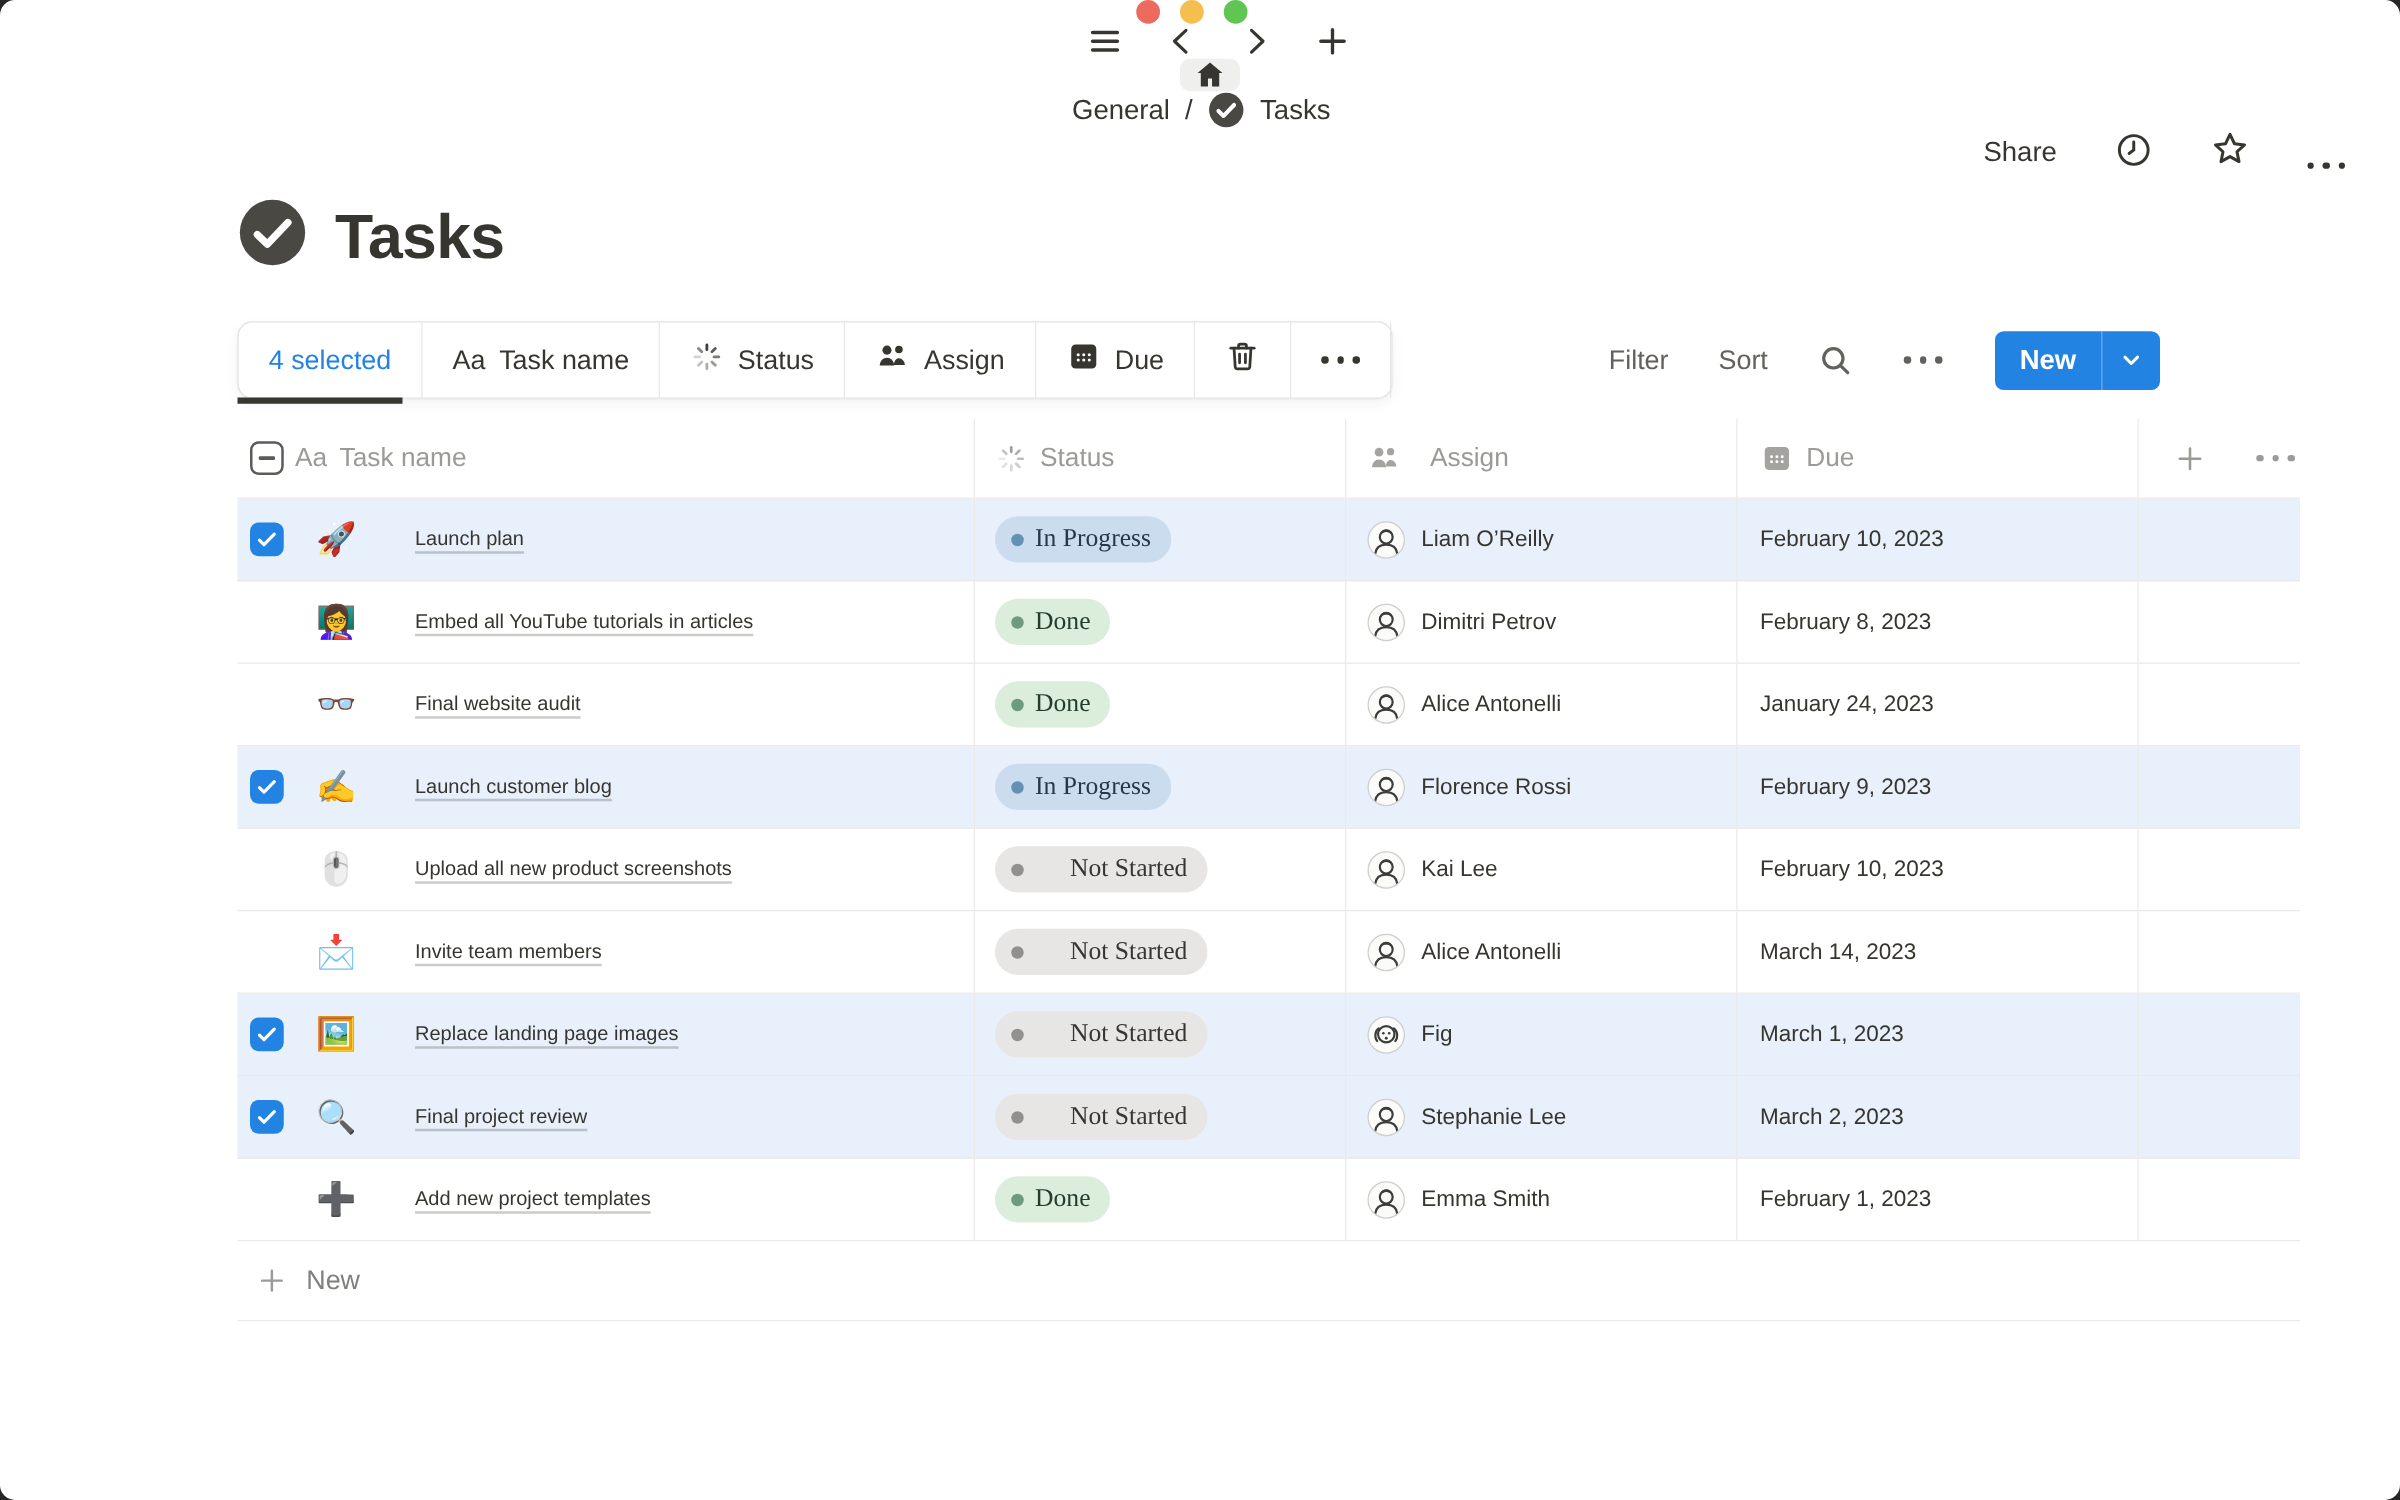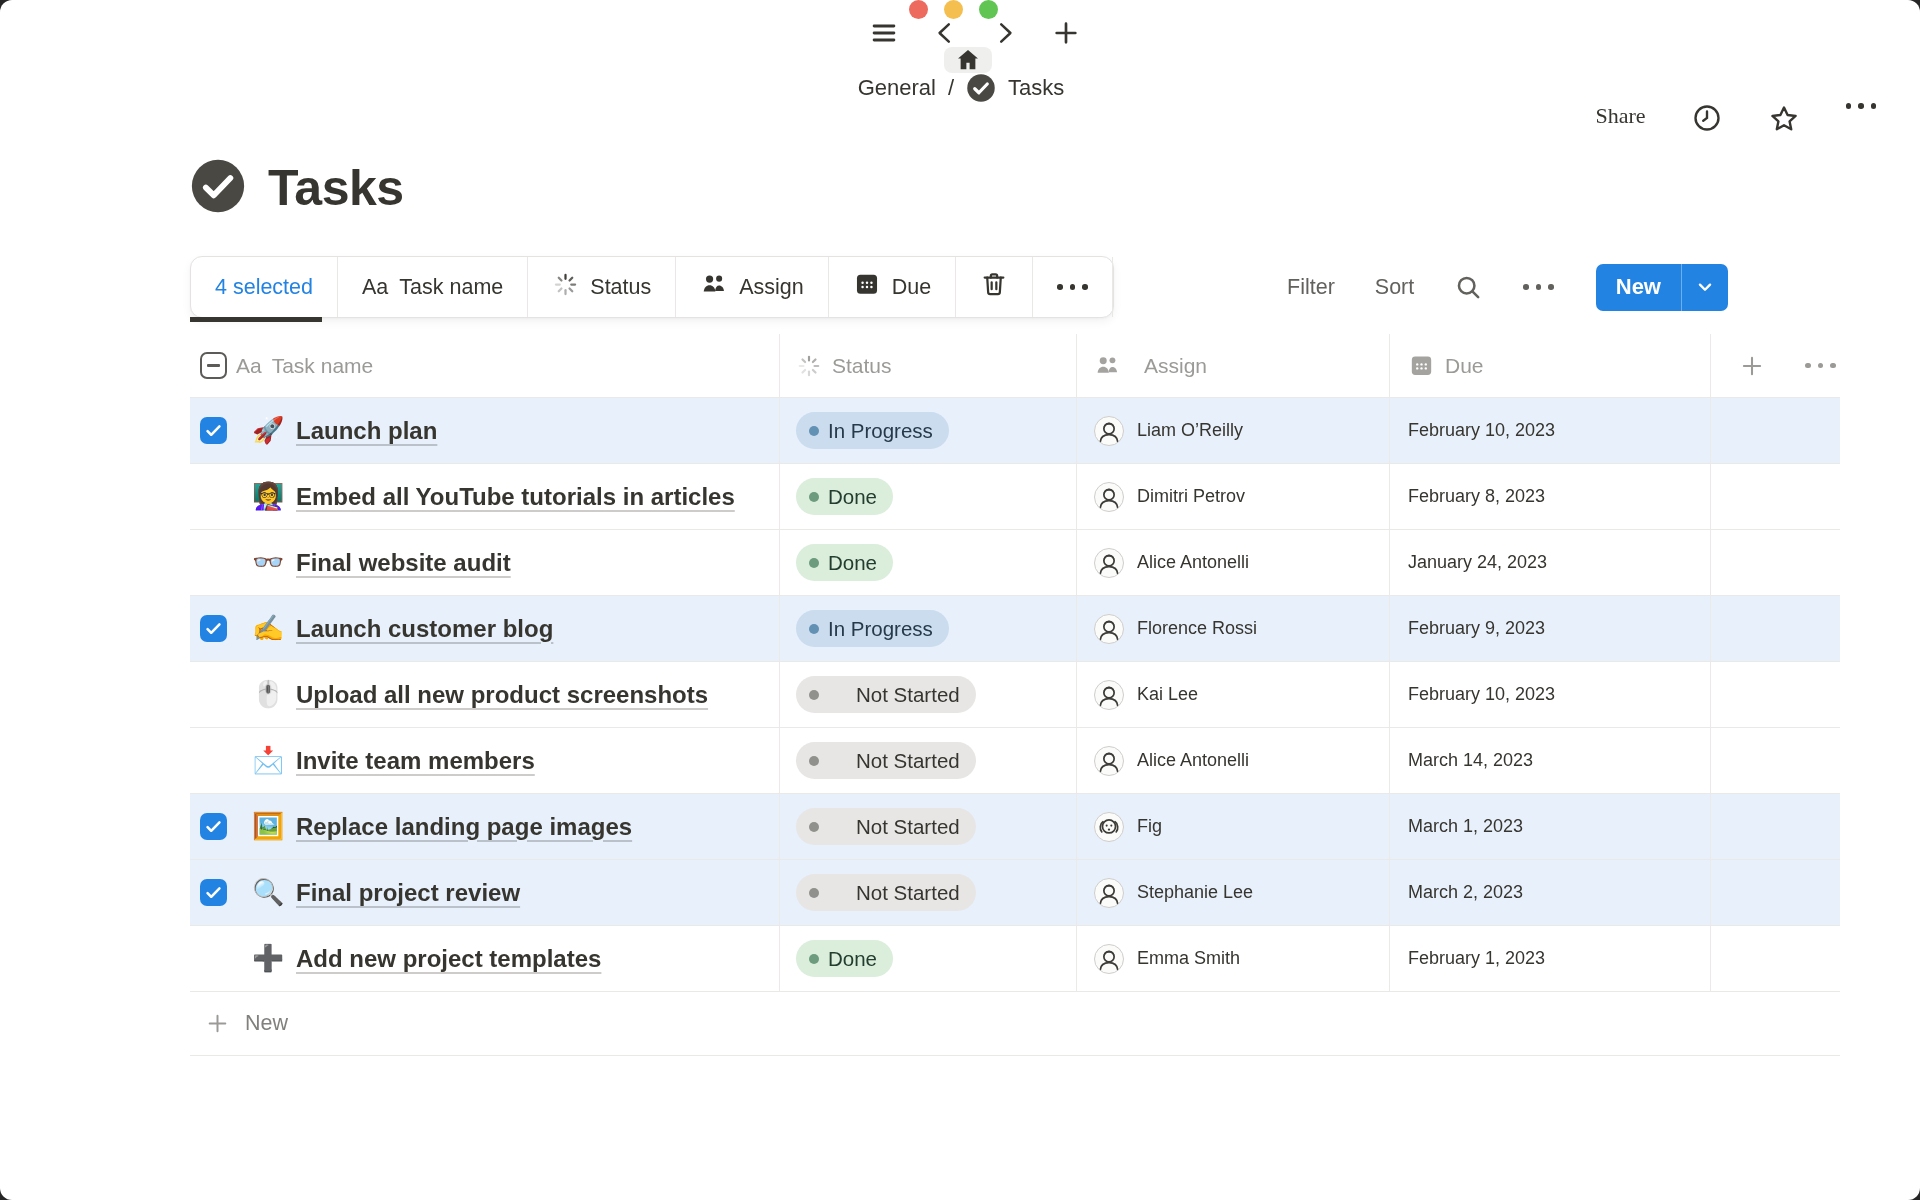--- a/index.html
+++ b/index.html
@@ -15,21 +15,21 @@
   .light.red { background:#ed6a5e; }
   .light.yellow { background:#f4bf4f; }
   .light.green { background:#61c554; }
   .nav { display:flex; align-items:center; gap:34px; margin-left:44px; }
   .icon-btn { display:inline-flex; align-items:center; justify-content:center; cursor:pointer; background:none; border:none; }
   .icon-btn svg { display:block; }
   .home-btn { width:48px; height:42px; background:#efefed; border-radius:8px; margin-left:30px; }
   .breadcrumb { display:flex; align-items:center; margin-left:16px; font-size:22px; }
   .crumb-sep { margin:0 12px; color:#37352f; }
   .crumb-icon { margin-right:12px; display:inline-flex; }
-  .topbar-right { margin-left:auto; display:flex; align-items:flex-start; gap:46px;font-family:Liberation Serif, serif; }
+  .topbar-right { margin-left:auto; display:flex; align-items:flex-end; gap:46px; }
   .share-label { font-size:22px; cursor:pointer; }
   
   .content { margin-left:190px; width:1650px; }
   .title-row { margin-top:86px; display:flex; align-items:center; gap:22px; }
   .page-title { font-size:50px; font-weight:700; letter-spacing:-0.5px; }
   
   .toolbar-row { margin-top:38px; display:flex; align-items:center; justify-content:space-between; padding-right:112px; }
   .seg-control { position:relative; display:inline-flex; align-items:stretch; border:1px solid #e4e3e1;
                  border-radius:12px; background:#fff; box-shadow:0 1px 2px rgba(0,0,0,.03), 0 4px 10px rgba(0,0,0,.05); }
   .seg { display:flex; align-items:center; gap:11px; padding:0 24px; height:60px; font-size:21.5px;
@@ -60,25 +60,25 @@
   .thead .aa { color:#9b9a97; margin-right:10px; font-size:21px; }
   .thead .hicon { margin-right:10px; display:inline-flex; }
   .trow { display:flex; align-items:center; height:66px; border-bottom:1px solid #e9e9e7; }
   .trow.selected { background:var(--selected-row-bg,#e7f0fb); }
   .row-checkbox { width:27px; height:27px; border-radius:7px; background:var(--accent,#2383e2);
                   display:inline-flex; align-items:center; justify-content:center; cursor:pointer; }
   .hdr-checkbox { width:27px; height:27px; border-radius:7px; border:2.2px solid #5d5b57; display:inline-flex;
                   align-items:center; justify-content:center; cursor:pointer; }
   .hdr-checkbox i { width:13px; height:2.6px; background:#5d5b57; border-radius:1px; }
   .row-emoji { width:34px; font-size:26px; text-align:center; margin:0 10px 0 16px; flex:none; }
-  .task-title { font-size:24px; font-weight:700; color:#37352f; white-space:nowrap; cursor:pointer;
+  .task-title { font-size:16px; font-weight:400; color:#37352f; white-space:nowrap; cursor:pointer;
                 text-decoration:underline; text-decoration-color:rgba(55,53,47,.25);
-                text-decoration-thickness:1.5px; text-underline-offset:5px; }
+                text-decoration-thickness:1.5px; text-underline-offset:5px;margin-left:36px; }
   .pill { display:inline-flex; align-items:center; gap:9px; height:37px; border-radius:19px;
-          padding:0 16px 0 13px; font-size:20.5px; cursor:pointer; white-space:nowrap; }
+          padding:0 16px 0 13px; font-size:20.5px; cursor:pointer; white-space:nowrap;font-family:Liberation Serif, serif; }
   .pill .dot { width:10px; height:10px; border-radius:50%; flex:none; }
   .pill-blue { background:var(--pill-blue-bg,#cadcee); color:var(--pill-blue-text,#25394a); }
   .pill-blue .dot { background:var(--pill-blue-dot,#6291b4); }
   .pill-green { background:var(--pill-green-bg,#dbeddb); color:var(--pill-green-text,#233d2e); }
   .pill-green .dot { background:var(--pill-green-dot,#6c9b7d); }
   .pill-gray { background:var(--pill-gray-bg,#e7e6e4); color:var(--pill-gray-text,#373530);gap:37px; }
   .pill-gray .dot { background:var(--pill-gray-dot,#90908c); }
   .avatar { width:30px; height:30px; border-radius:50%; background:#fbfbfa; border:1px solid #cfcecb;
             display:inline-flex; align-items:center; justify-content:center; overflow:hidden; flex:none; }
   .assignee, .due-date { font-size:18px; color:#37352f; white-space:nowrap; }

